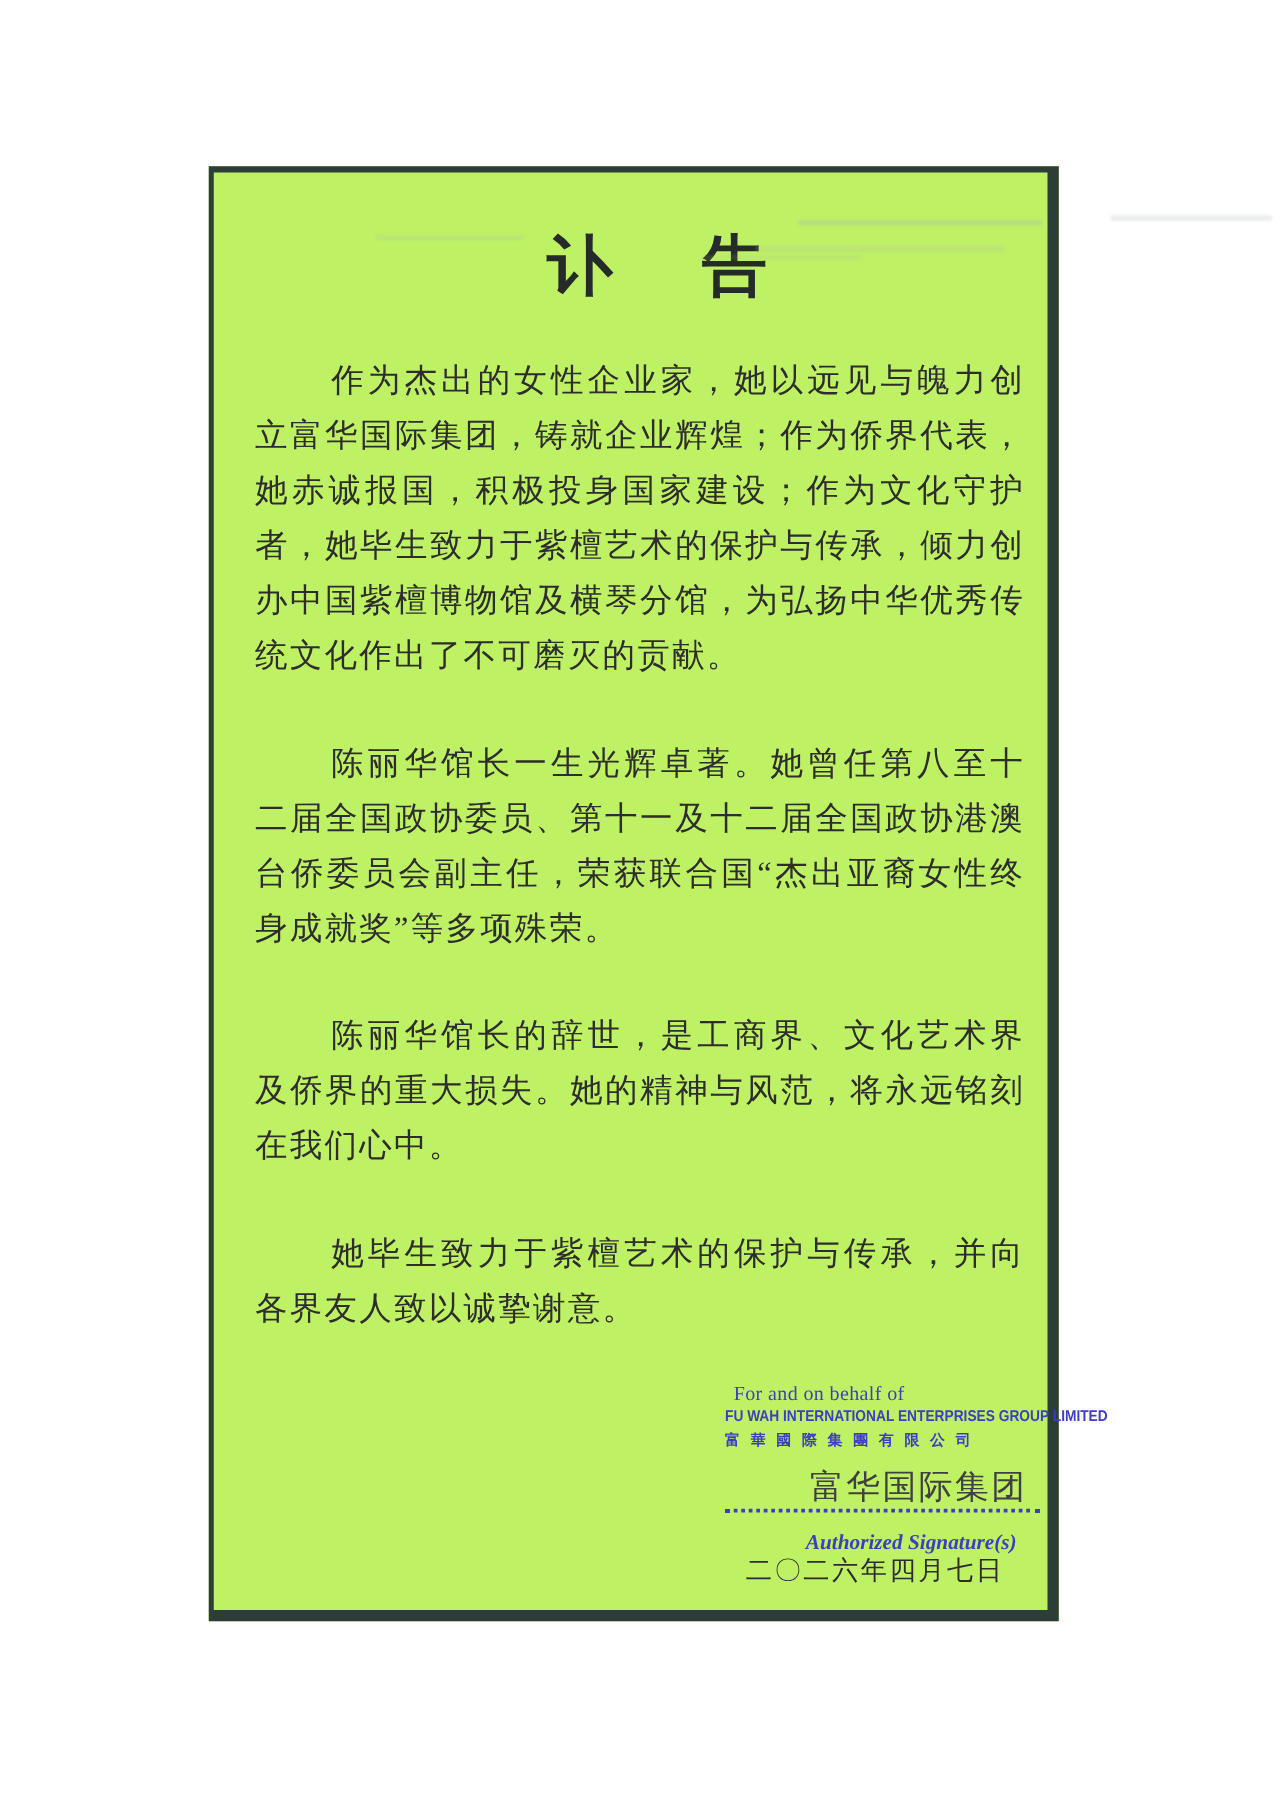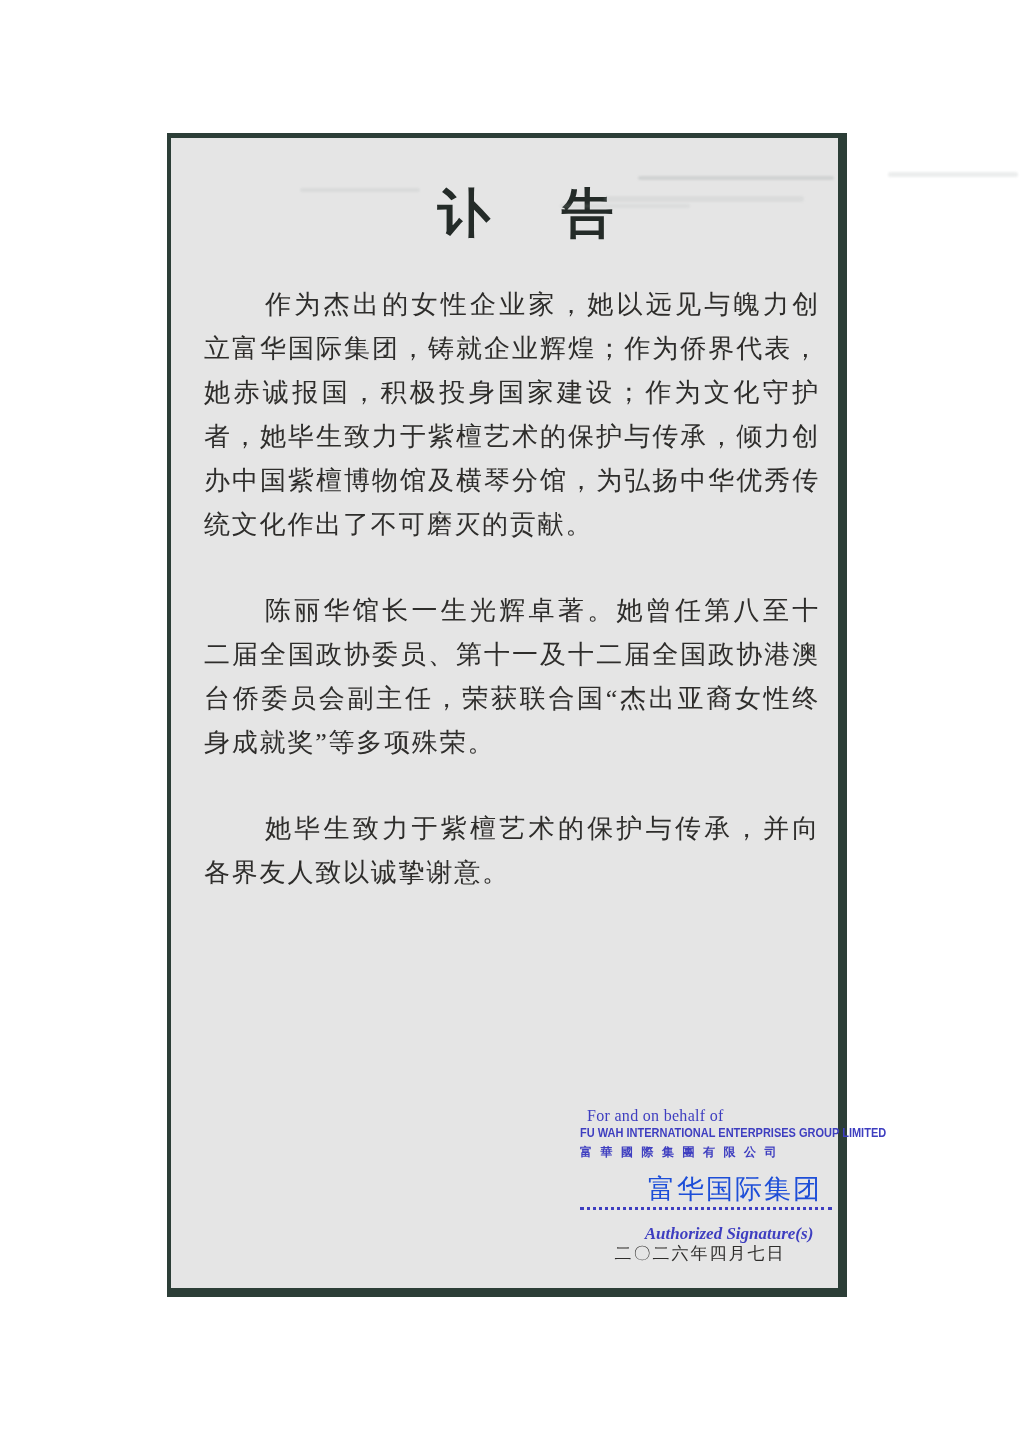--- a/index.html
+++ b/index.html
@@ -22,21 +22,21 @@
     left: 167px;
     top: 133px;
     width: 680px;
     height: 1164px;
     border-style: solid;
     border-color: var(--frame, #2c3e37);
     border-top-width: 5px;
     border-left-width: 4px;
     border-right-width: 9px;
     border-bottom-width: 9px;
-    background: #e5e5e5;
+    background: #bef264;
   }
   
   .title {
     margin: 45px 0 40px 0;
     padding-left: 52px;
     text-align: center;
     font-family: "Liberation Sans", "DejaVu Sans", sans-serif;
     font-weight: 900;
     font-size: 52px;
     line-height: 60px;
@@ -88,21 +88,21 @@
     letter-spacing: 8.5px;
     white-space: nowrap;
     font-weight: bold;
   }
   .company-name {
     margin-top: 10px;
     padding-left: 58px;
     font-size: 27px;
     line-height: 32px;
     letter-spacing: 2px;
-    color: #1d4ed8;
+    color: #404040;
     text-align: center;
     white-space: nowrap;
   }
   .dotted-line {
     margin-top: 2px;
     width: 252px;
     border-bottom: 3px dotted var(--stamp-blue, #3e3ec0);
     height: 0;
   }
   .auth-label {
@@ -115,21 +115,21 @@
     font-size: 17px;
     line-height: 20px;
   }
   
   .date-line {
     position: absolute;
     left: 540px;
     top: 1242px;
     width: 320px;
     text-align: center;
-    font-size: 17px;
+    font-size: 21px;
     letter-spacing: 2px;
     color: #2e2d2b;
     white-space: nowrap;
   }
   
   .artifact {
     position: absolute;
     background: #aab1b1;
     border-radius: 3px;
     filter: blur(1.2px);
@@ -145,20 +145,21 @@
 
 <div class="canvas">
 
   <div class="frame">
 
     <h1 class="title">讣　告</h1>
 
     <div class="body-text">
       <p class="para">作为杰出的女性企业家，她以远见与魄力创立富华国际集团，铸就企业辉煌；作为侨界代表，她赤诚报国，积极投身国家建设；作为文化守护者，她毕生致力于紫檀艺术的保护与传承，倾力创办中国紫檀博物馆及横琴分馆，为弘扬中华优秀传统文化作出了不可磨灭的贡献。</p>
       <p class="para">陈丽华馆长一生光辉卓著。她曾任第八至十二届全国政协委员、第十一及十二届全国政协港澳台侨委员会副主任，荣获联合国“杰出亚裔女性终身成就奖”等多项殊荣。</p>
+      <p class="para">陈丽华馆长的辞世，是工商界、文化艺术界及侨界的重大损失。她的精神与风范，将永远铭刻在我们心中。</p>
       <p class="para">她毕生致力于紫檀艺术的保护与传承，并向各界友人致以诚挚谢意。</p>
     </div>
 
   </div>
 
   <div class="signature">
     <div class="behalf-line">For and on behalf of</div>
     <div class="company-en">FU WAH INTERNATIONAL ENTERPRISES GROUP LIMITED</div>
     <div class="company-zh-stamp">富華國際集團有限公司</div>
     <div class="company-name">富华国际集团</div>

